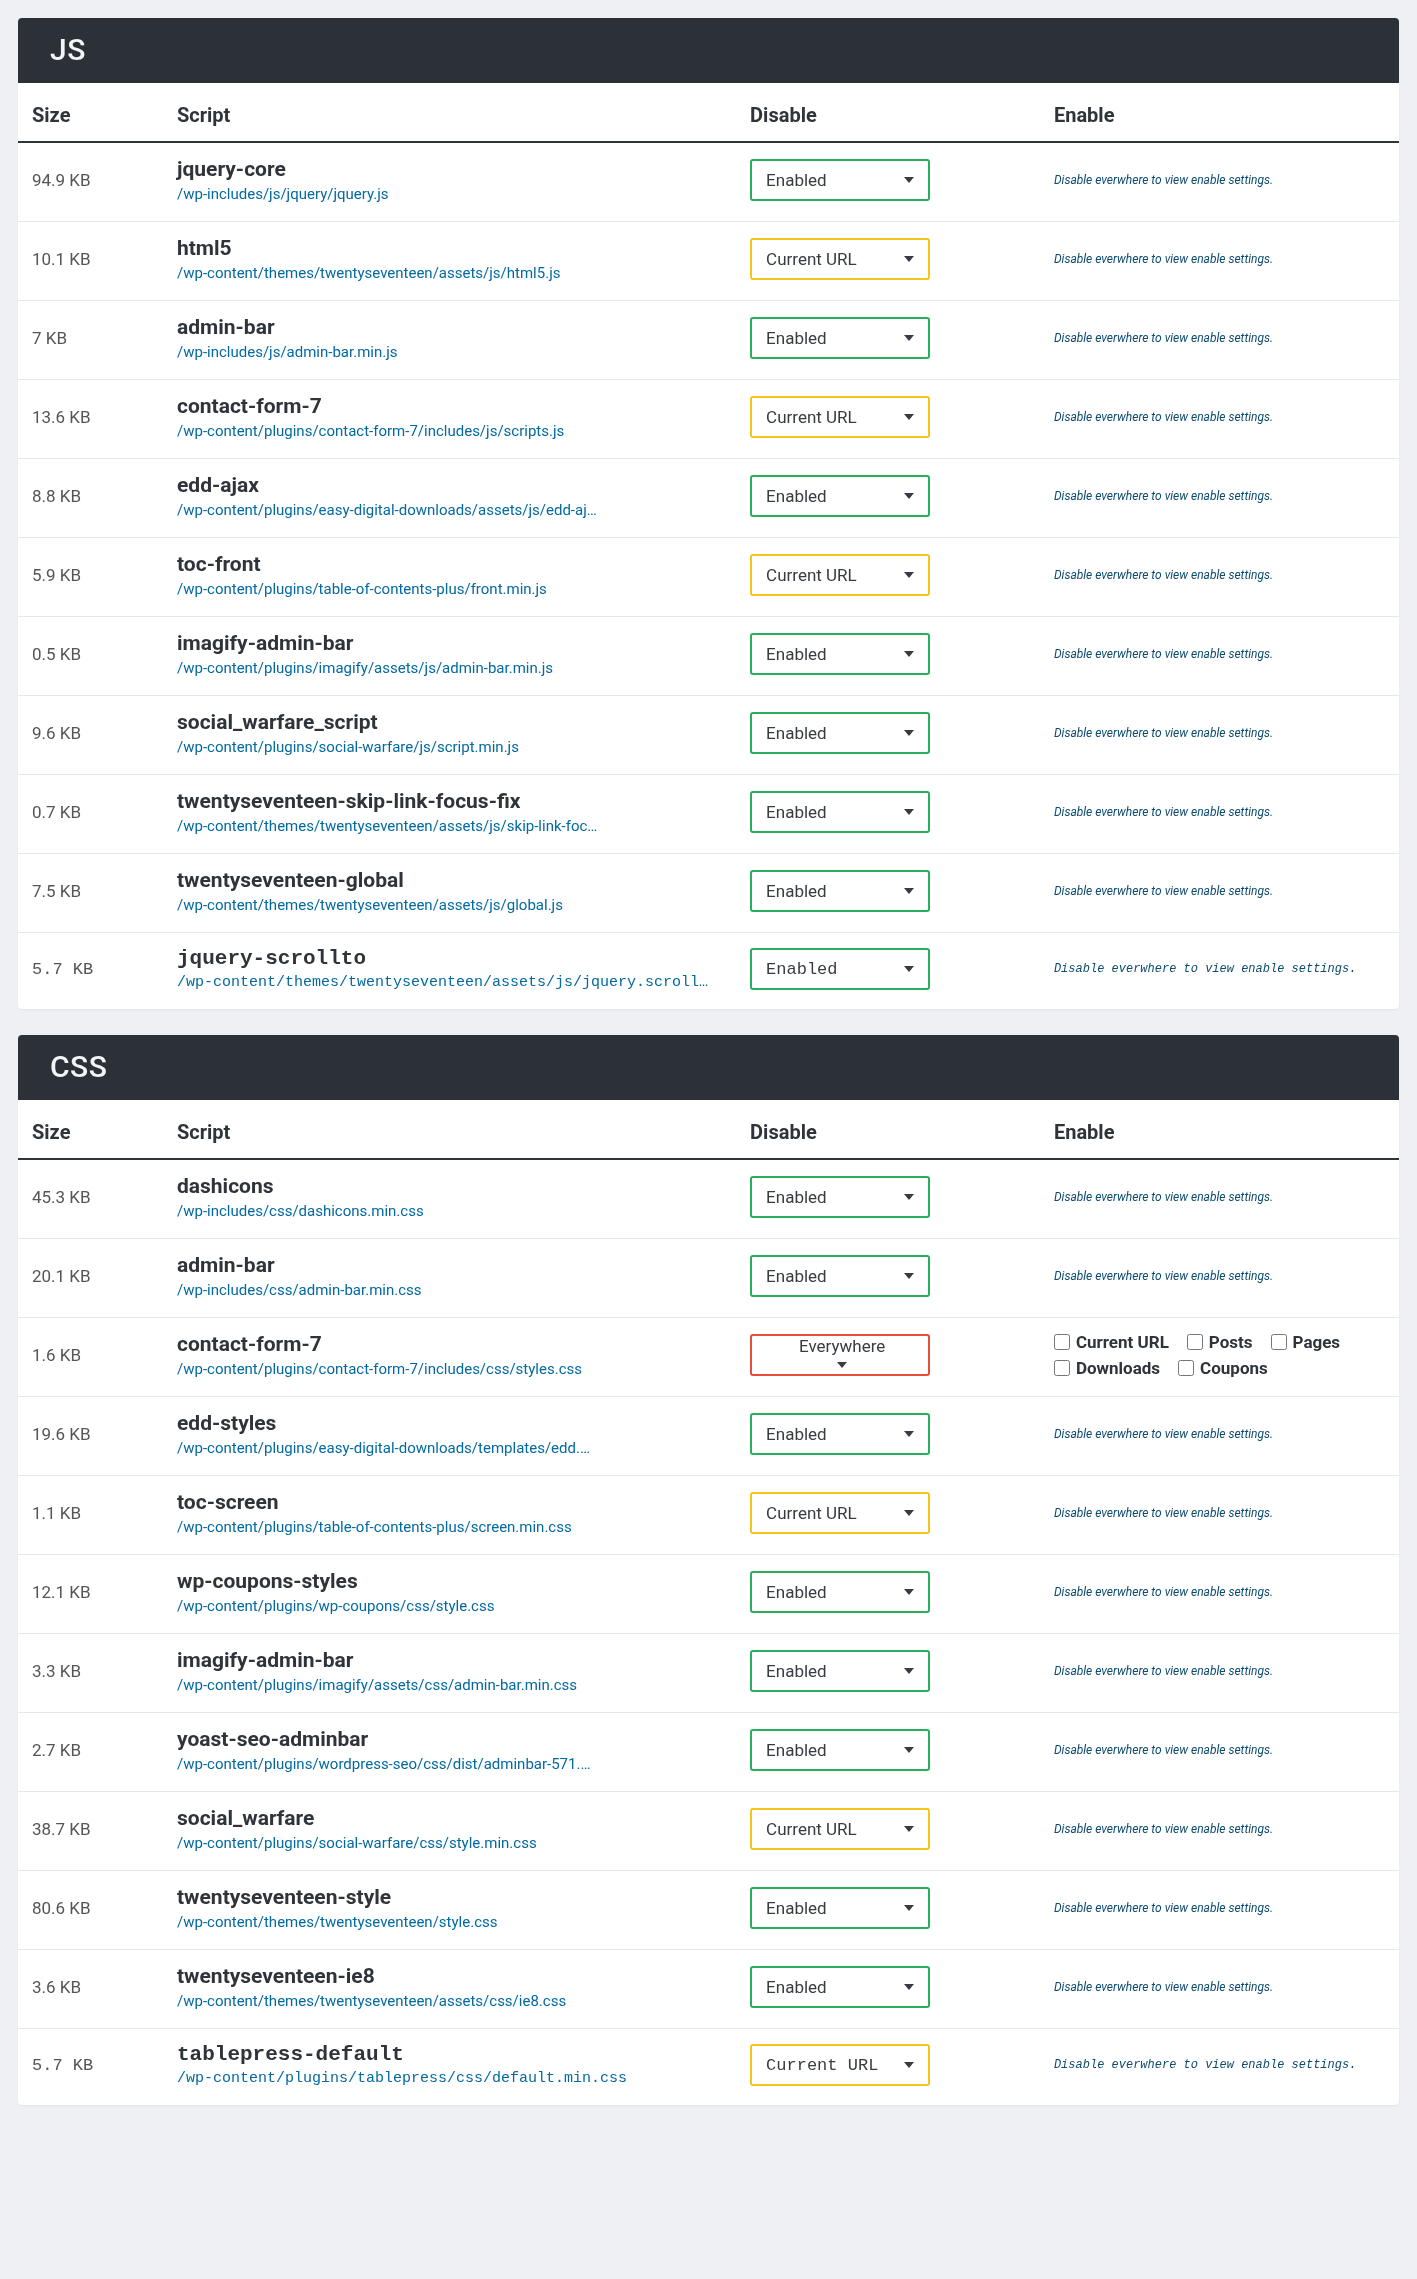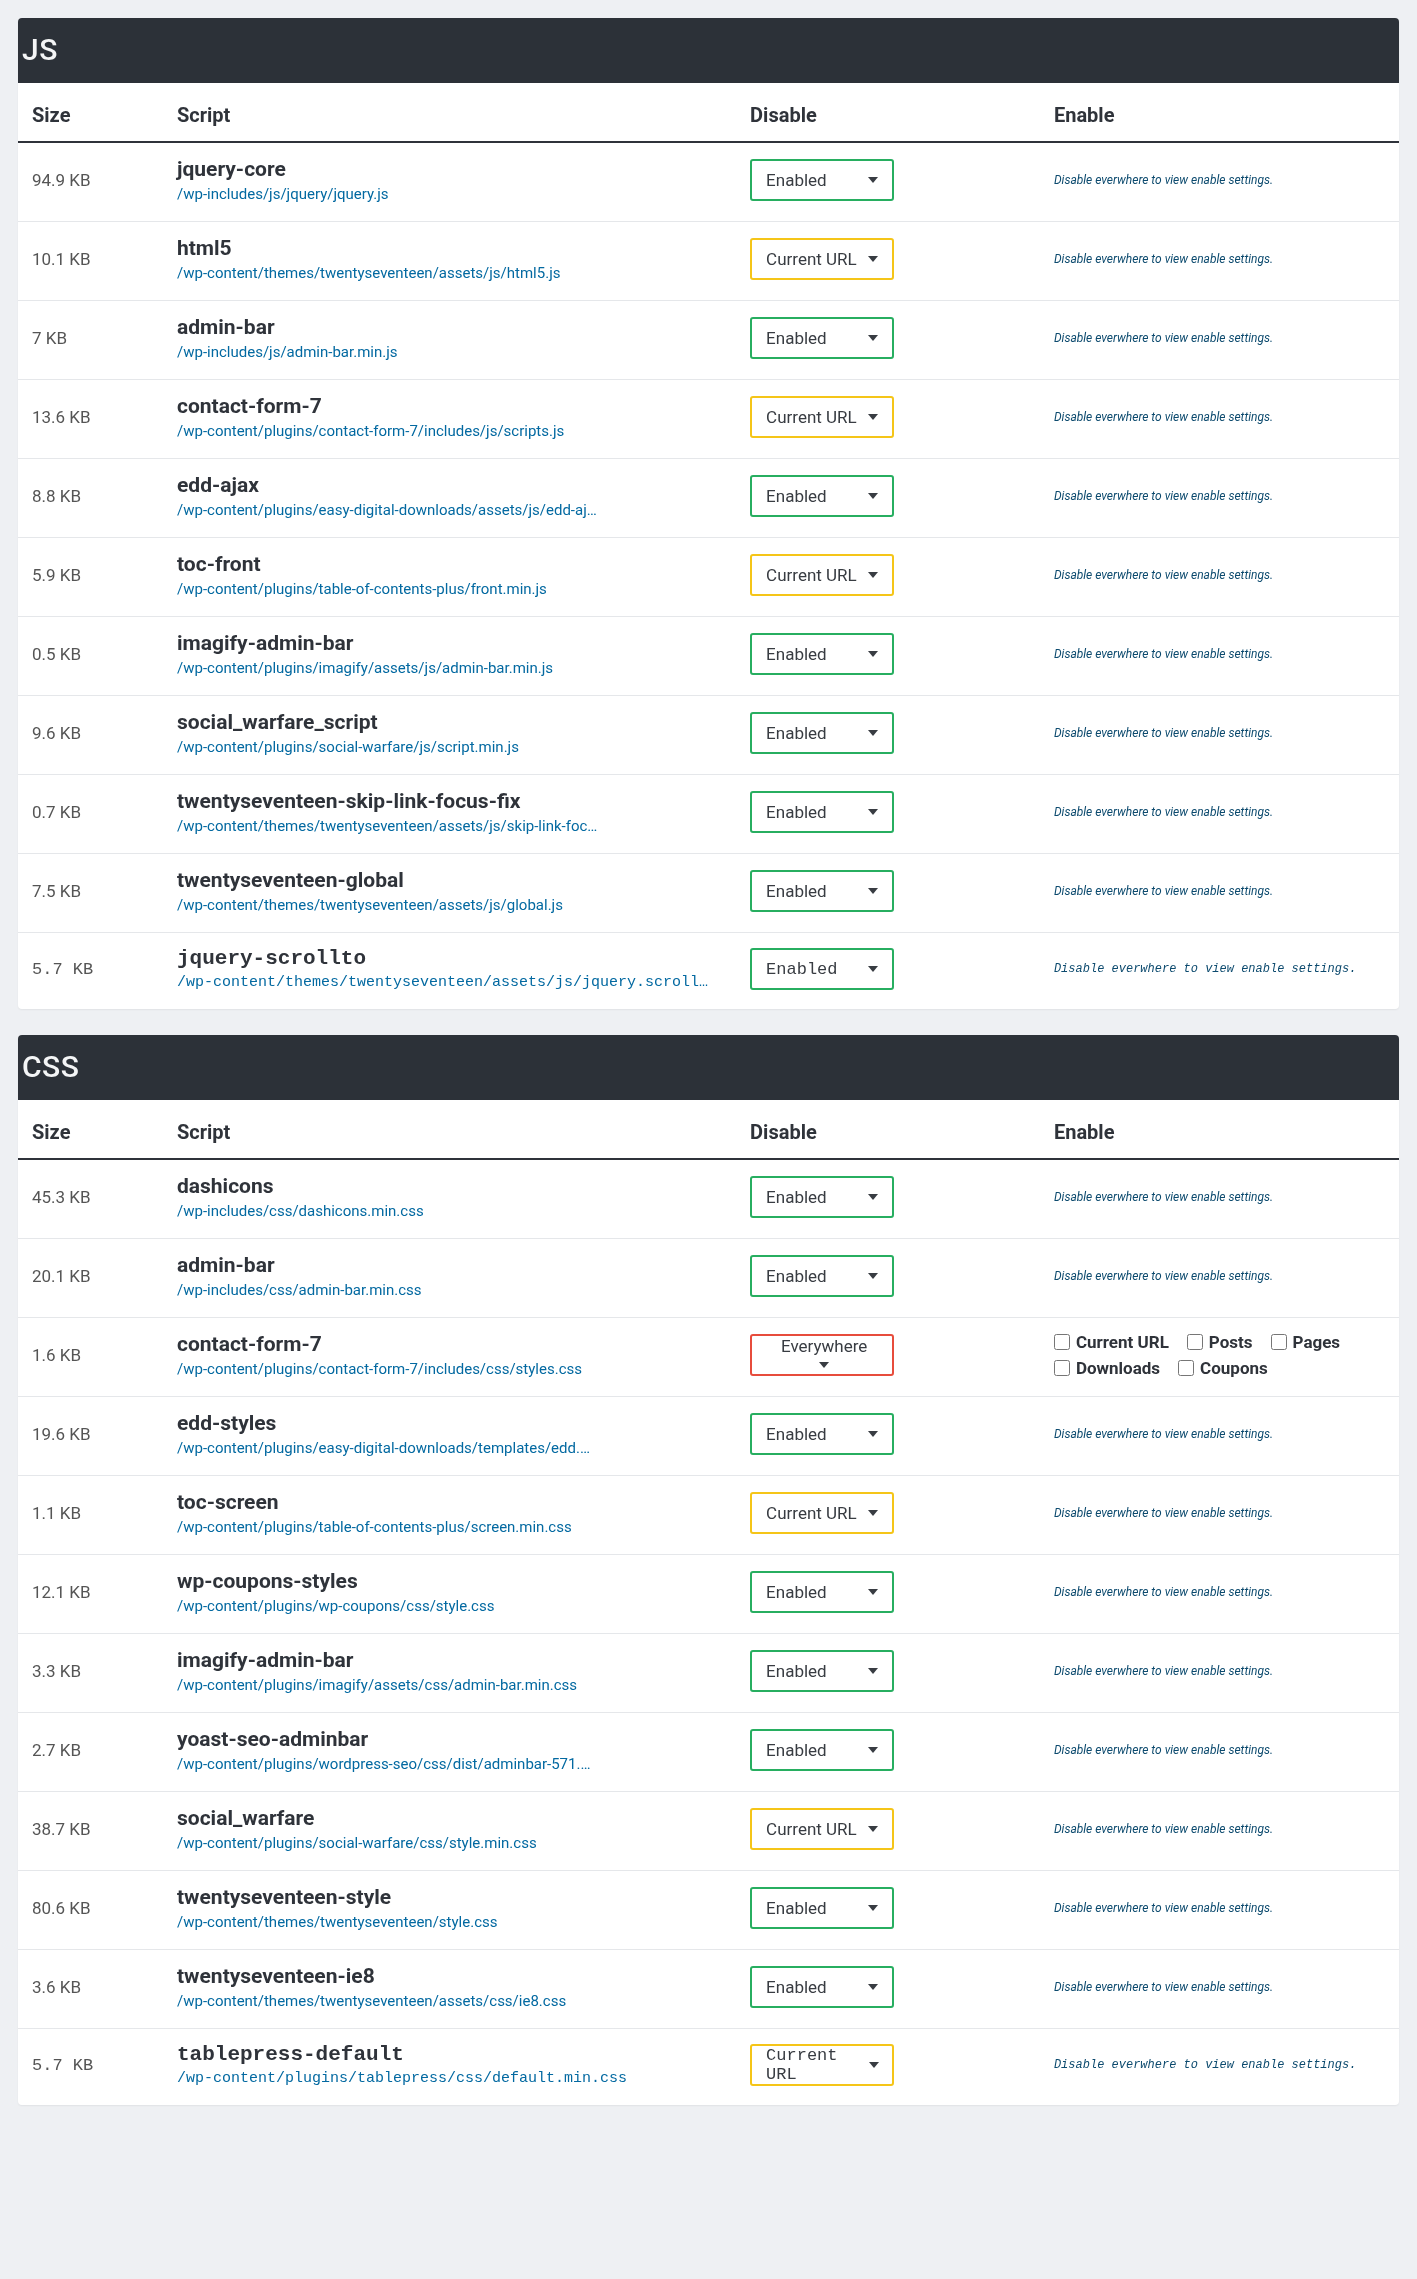--- a/index.html
+++ b/index.html
@@ -15,21 +15,21 @@
     border-radius:4px;
     box-shadow:0 1px 2px rgba(0,0,0,0.06);
     margin-bottom:26px;
     overflow:hidden;
   }
   .panel-header {
     background:#2c3138;
     color:#f4f5f6;
     font-size:30px;
     font-weight:500;
-    padding:14px 4px 16px;
+    padding:14px 32px 16px;
     letter-spacing:.5px;
   }
   table {
     width:100%;
     border-collapse:collapse;
     table-layout:fixed;
   }
   colgroup col.col-size   { width:10.5%; }
   colgroup col.col-script { width:41.5%; }
   colgroup col.col-disable{ width:22%; }
@@ -63,21 +63,21 @@
     white-space:nowrap;
     overflow:hidden;
     text-overflow:ellipsis;
     max-width:100%;
     cursor:pointer;
   }
   .sel {
     display:flex;
     align-items:center;
     justify-content:space-between;
-    width:144px;
+    width:180px;
     height:42px;
     padding:0 10px 0 14px;
     border:2px solid;
     border-radius:3px;
     font-size:17px;
     color:#383c42;
     background:#fff;
     cursor:pointer;
     user-select:none;
   }

